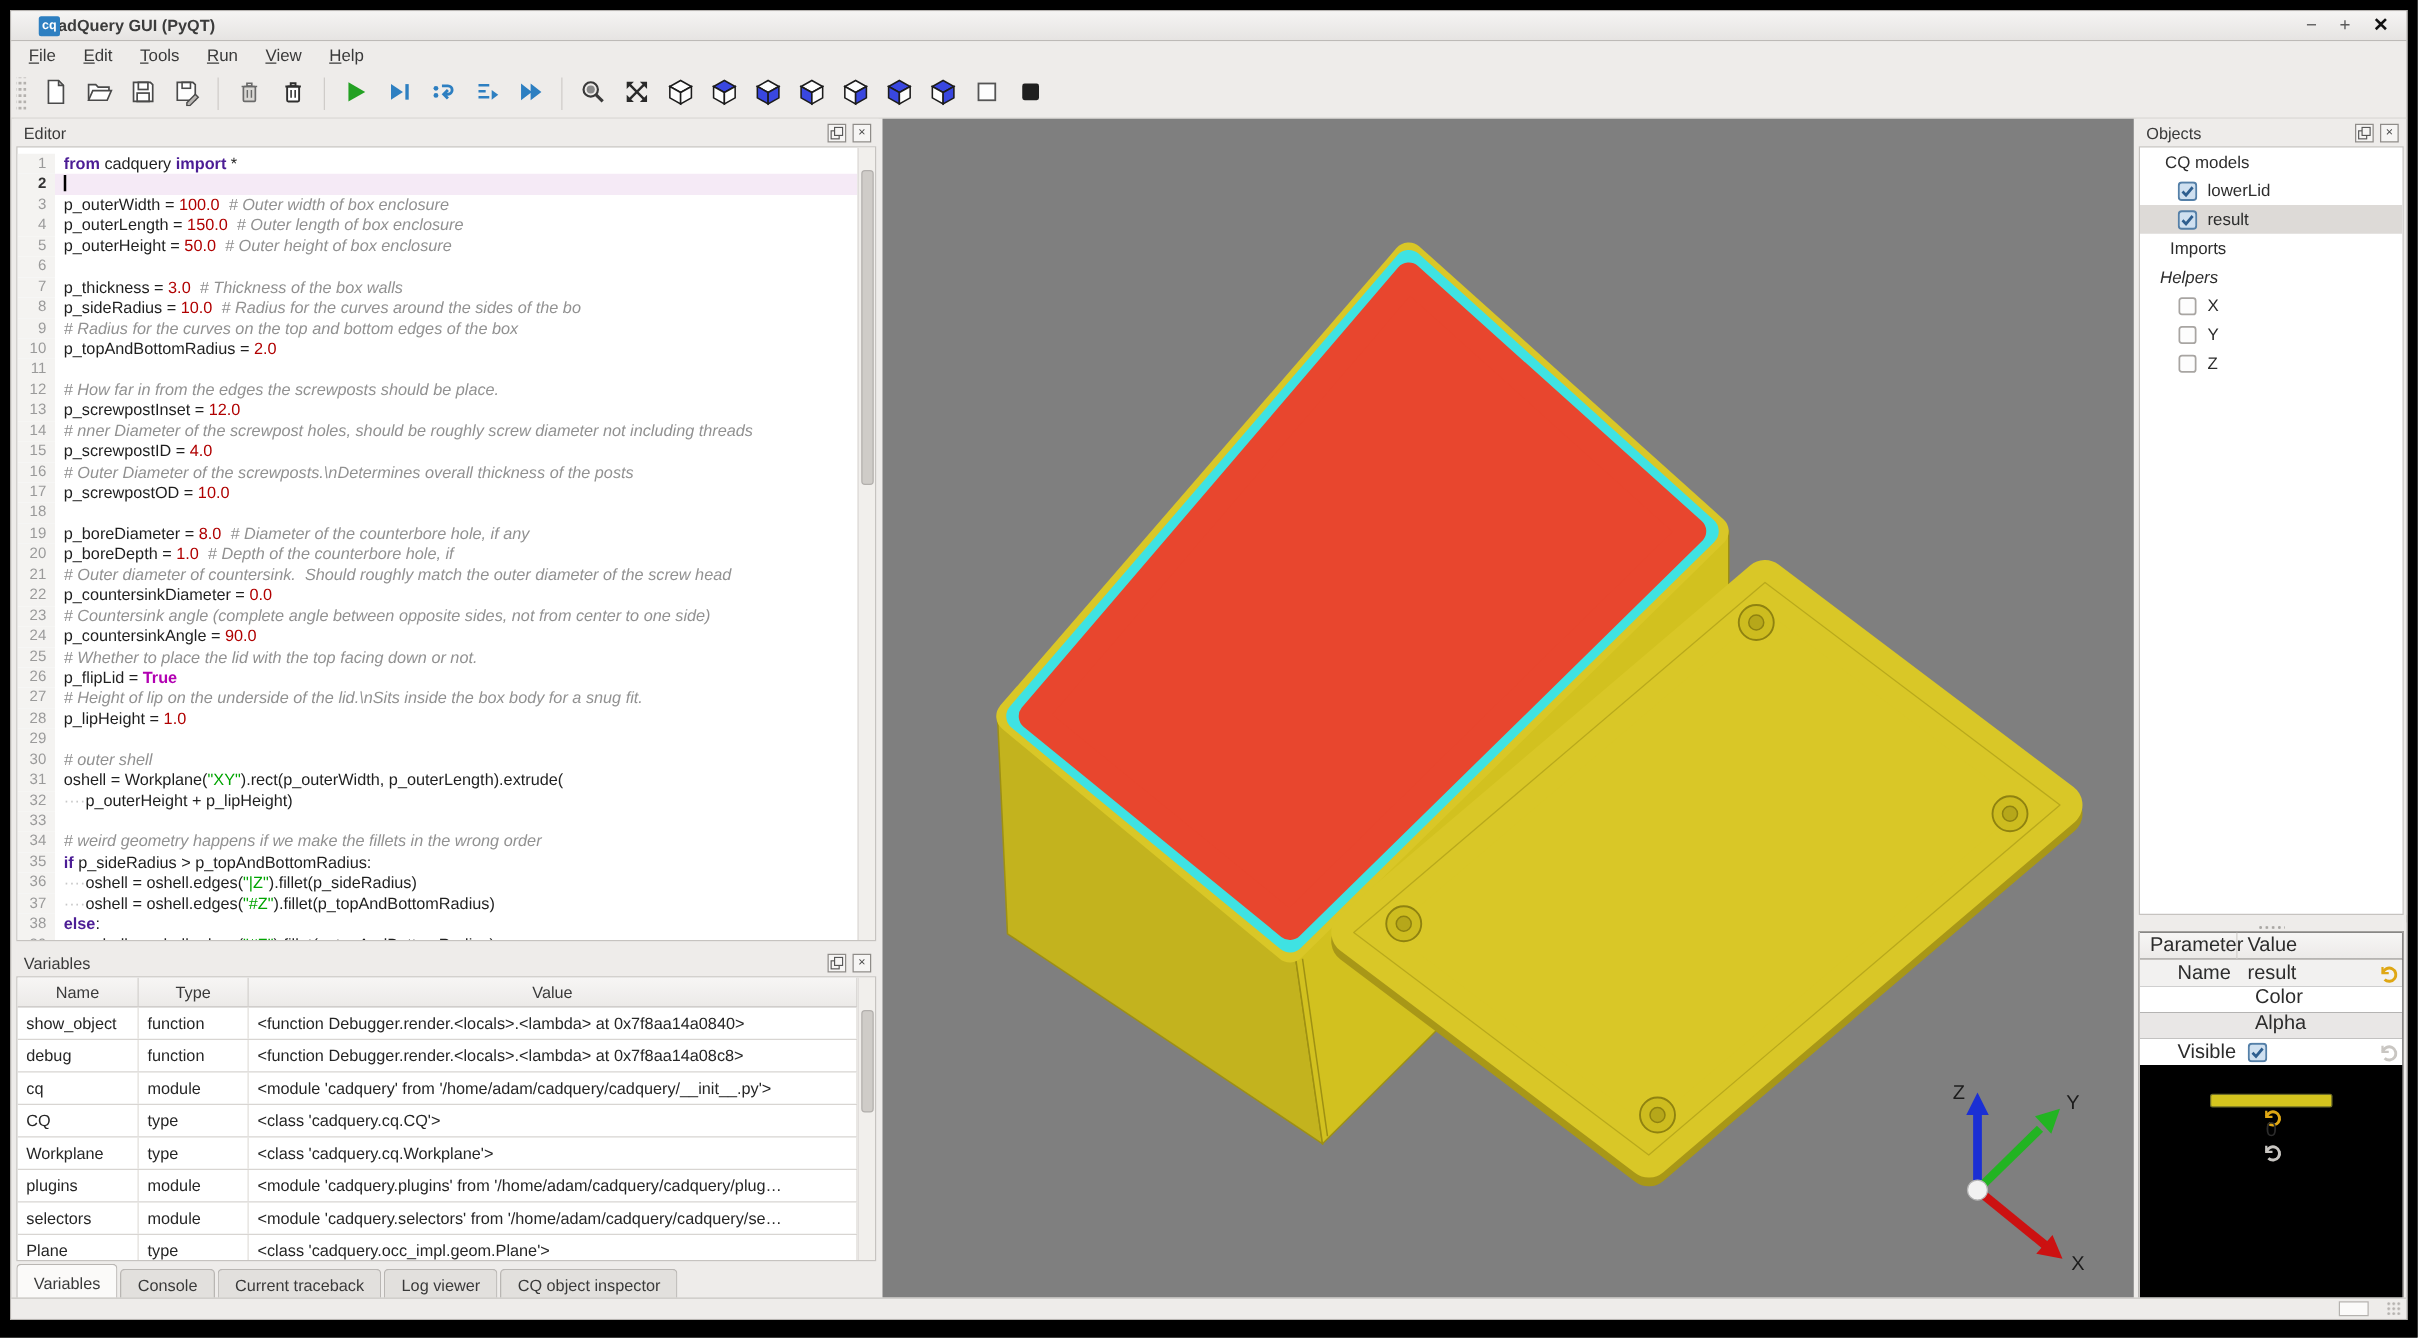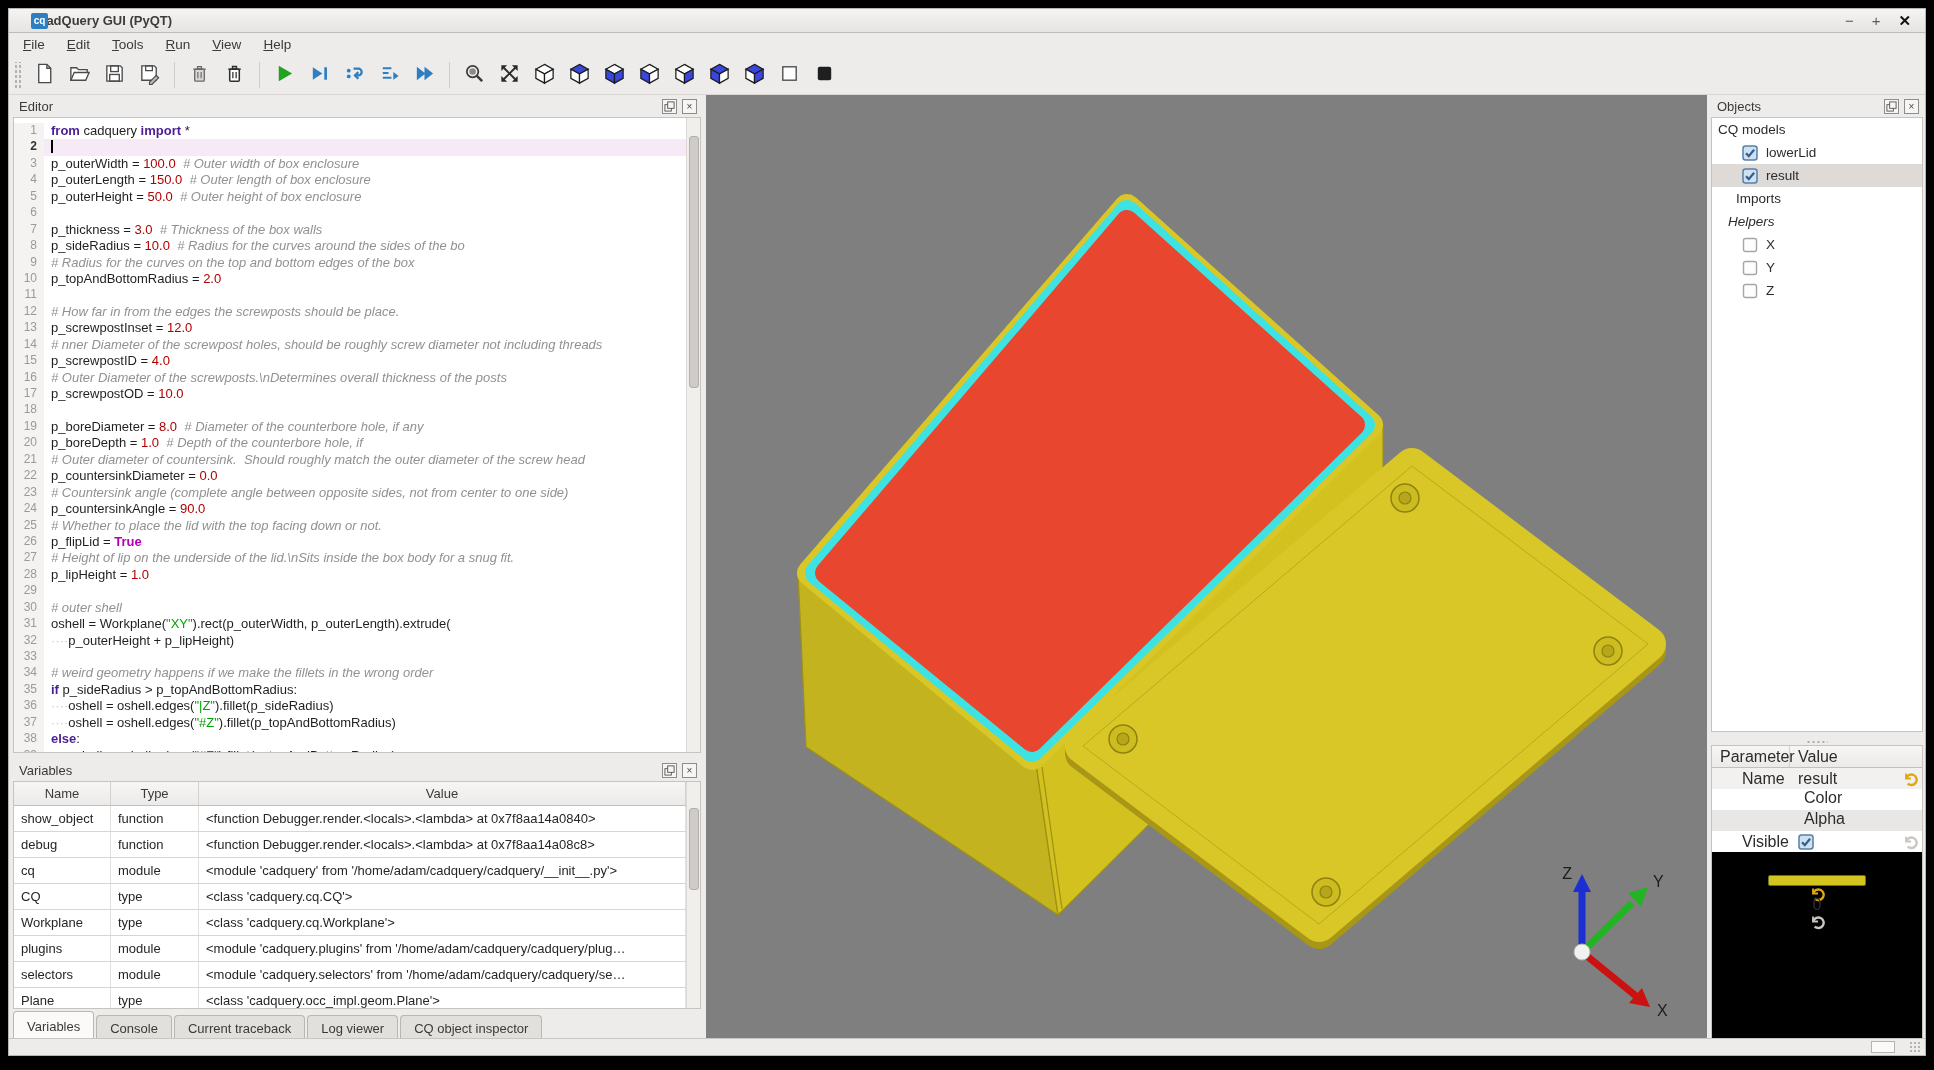--- a/index.html
+++ b/index.html
@@ -488,21 +488,21 @@
         <span class="dock-btn">
             <svg viewBox="0 0 12 12">
               <rect x="1" y="4" width="7" height="7" fill="none" stroke="#555"></rect>
               <rect x="4" y="1" width="7" height="7" fill="#f6f5f4" stroke="#555"></rect>
             </svg>
           </span>
         <span class="dock-btn">×</span>
       </span>
     </div>
     <div id="objects-body">
-        <div class="tree-row" style="padding-left: 6px;">
+        <div class="tree-row" style="padding-left: 20px;">
           <span>CQ models</span>
         </div>
         <div class="tree-row" style="padding-left: 30px;">
           <span class="cb"><svg viewBox="0 0 16 16">
               <rect x="1" y="1" width="14" height="14" rx="2.5" fill="#cfe0f0" stroke="#5580a8" stroke-width="1.5"></rect>
               <path d="M4 8.2l2.8 2.9 5.3-6.3" fill="none" stroke="#2f5f8f" stroke-width="2.2"></path>
             </svg></span>
           <span>lowerLid</span>
         </div>
         <div class="tree-row selected" style="padding-left: 30px;">

